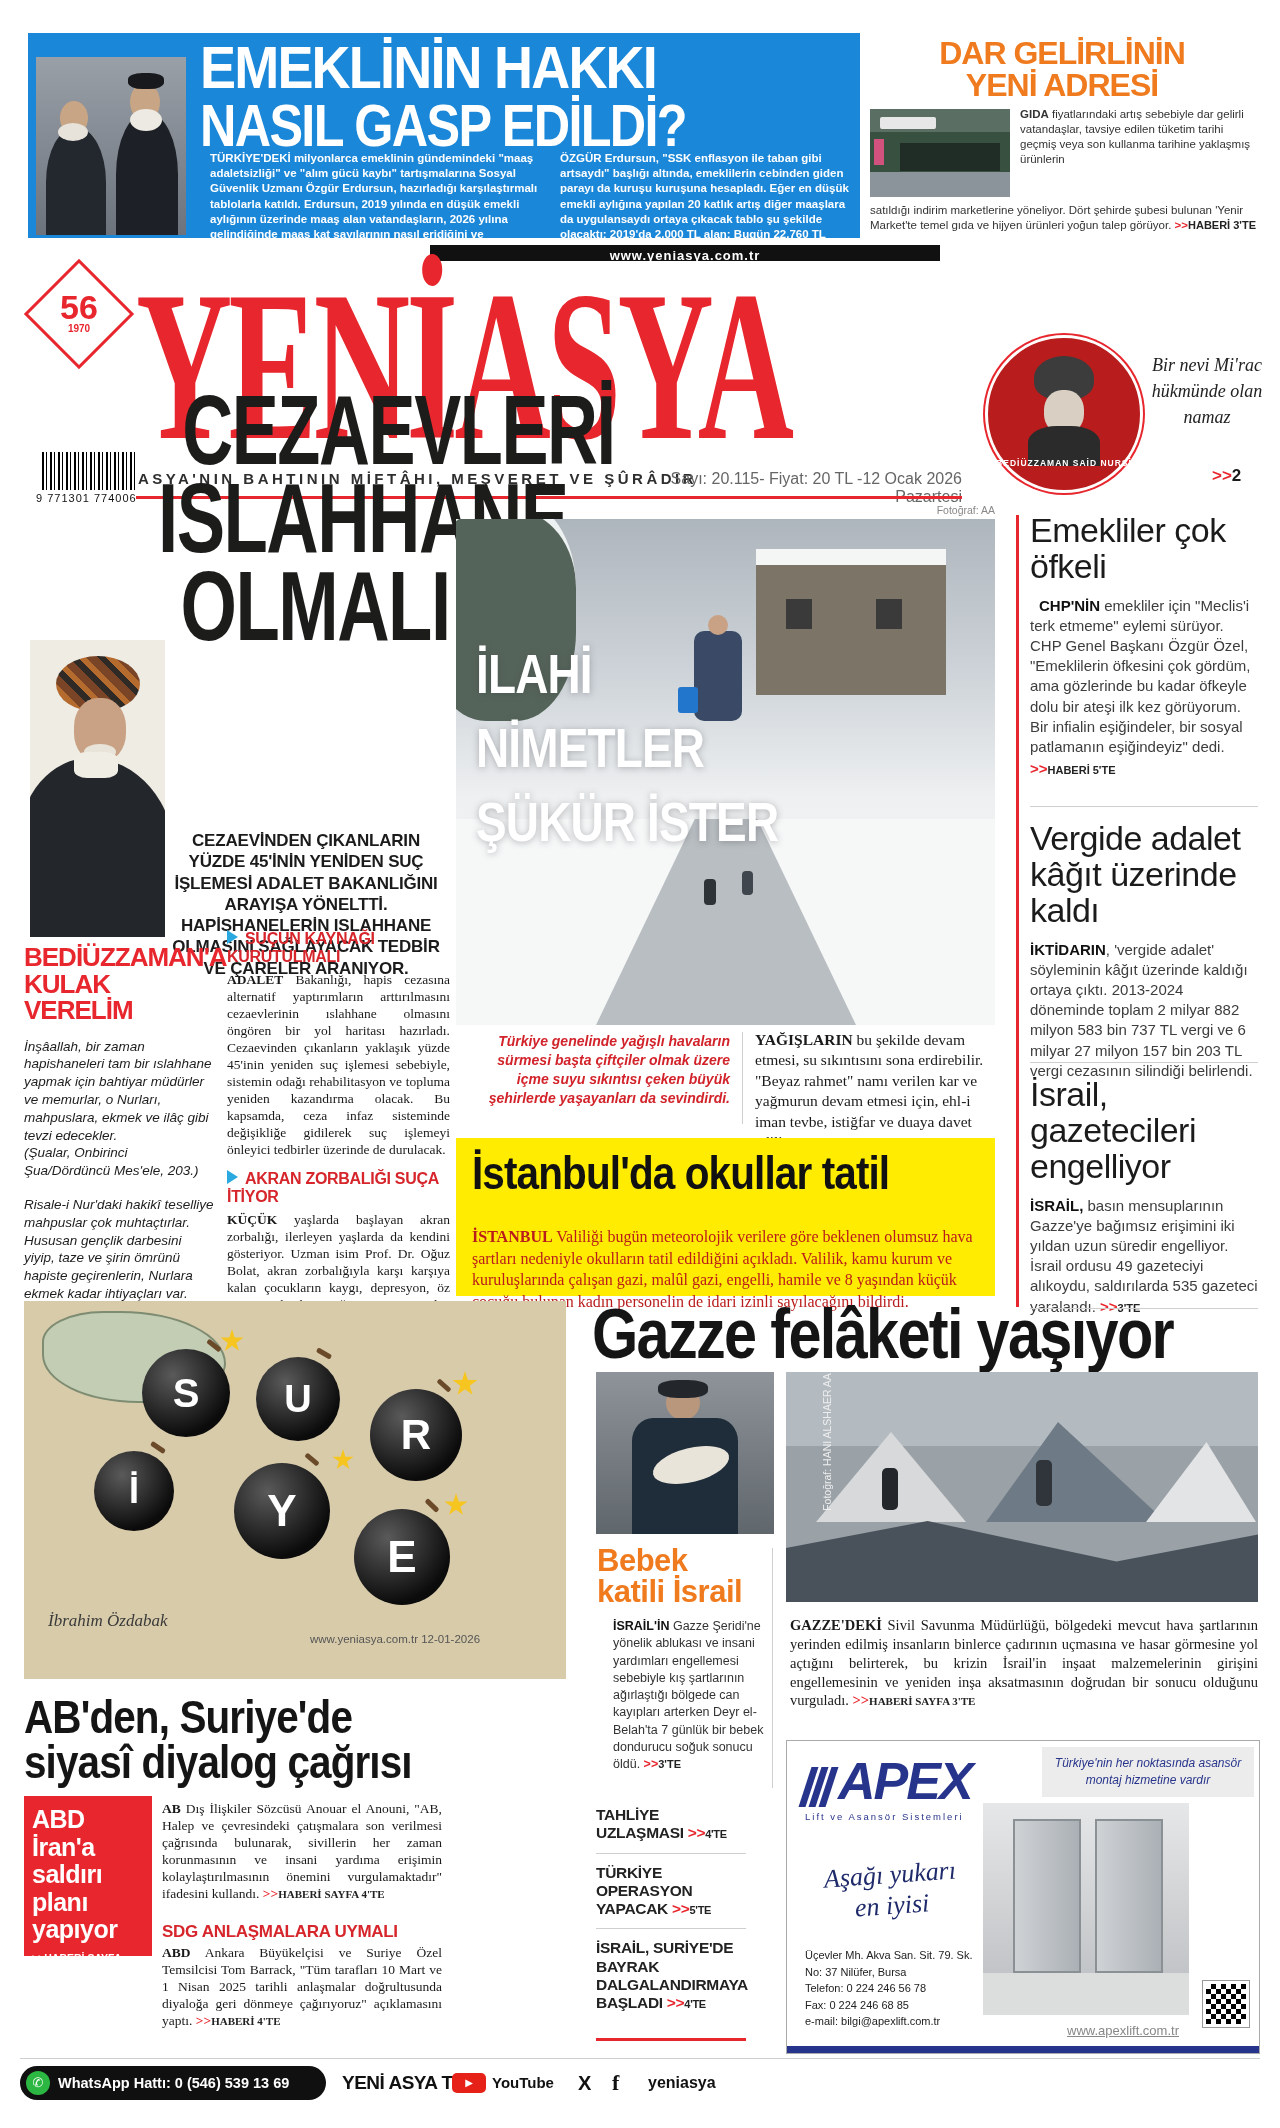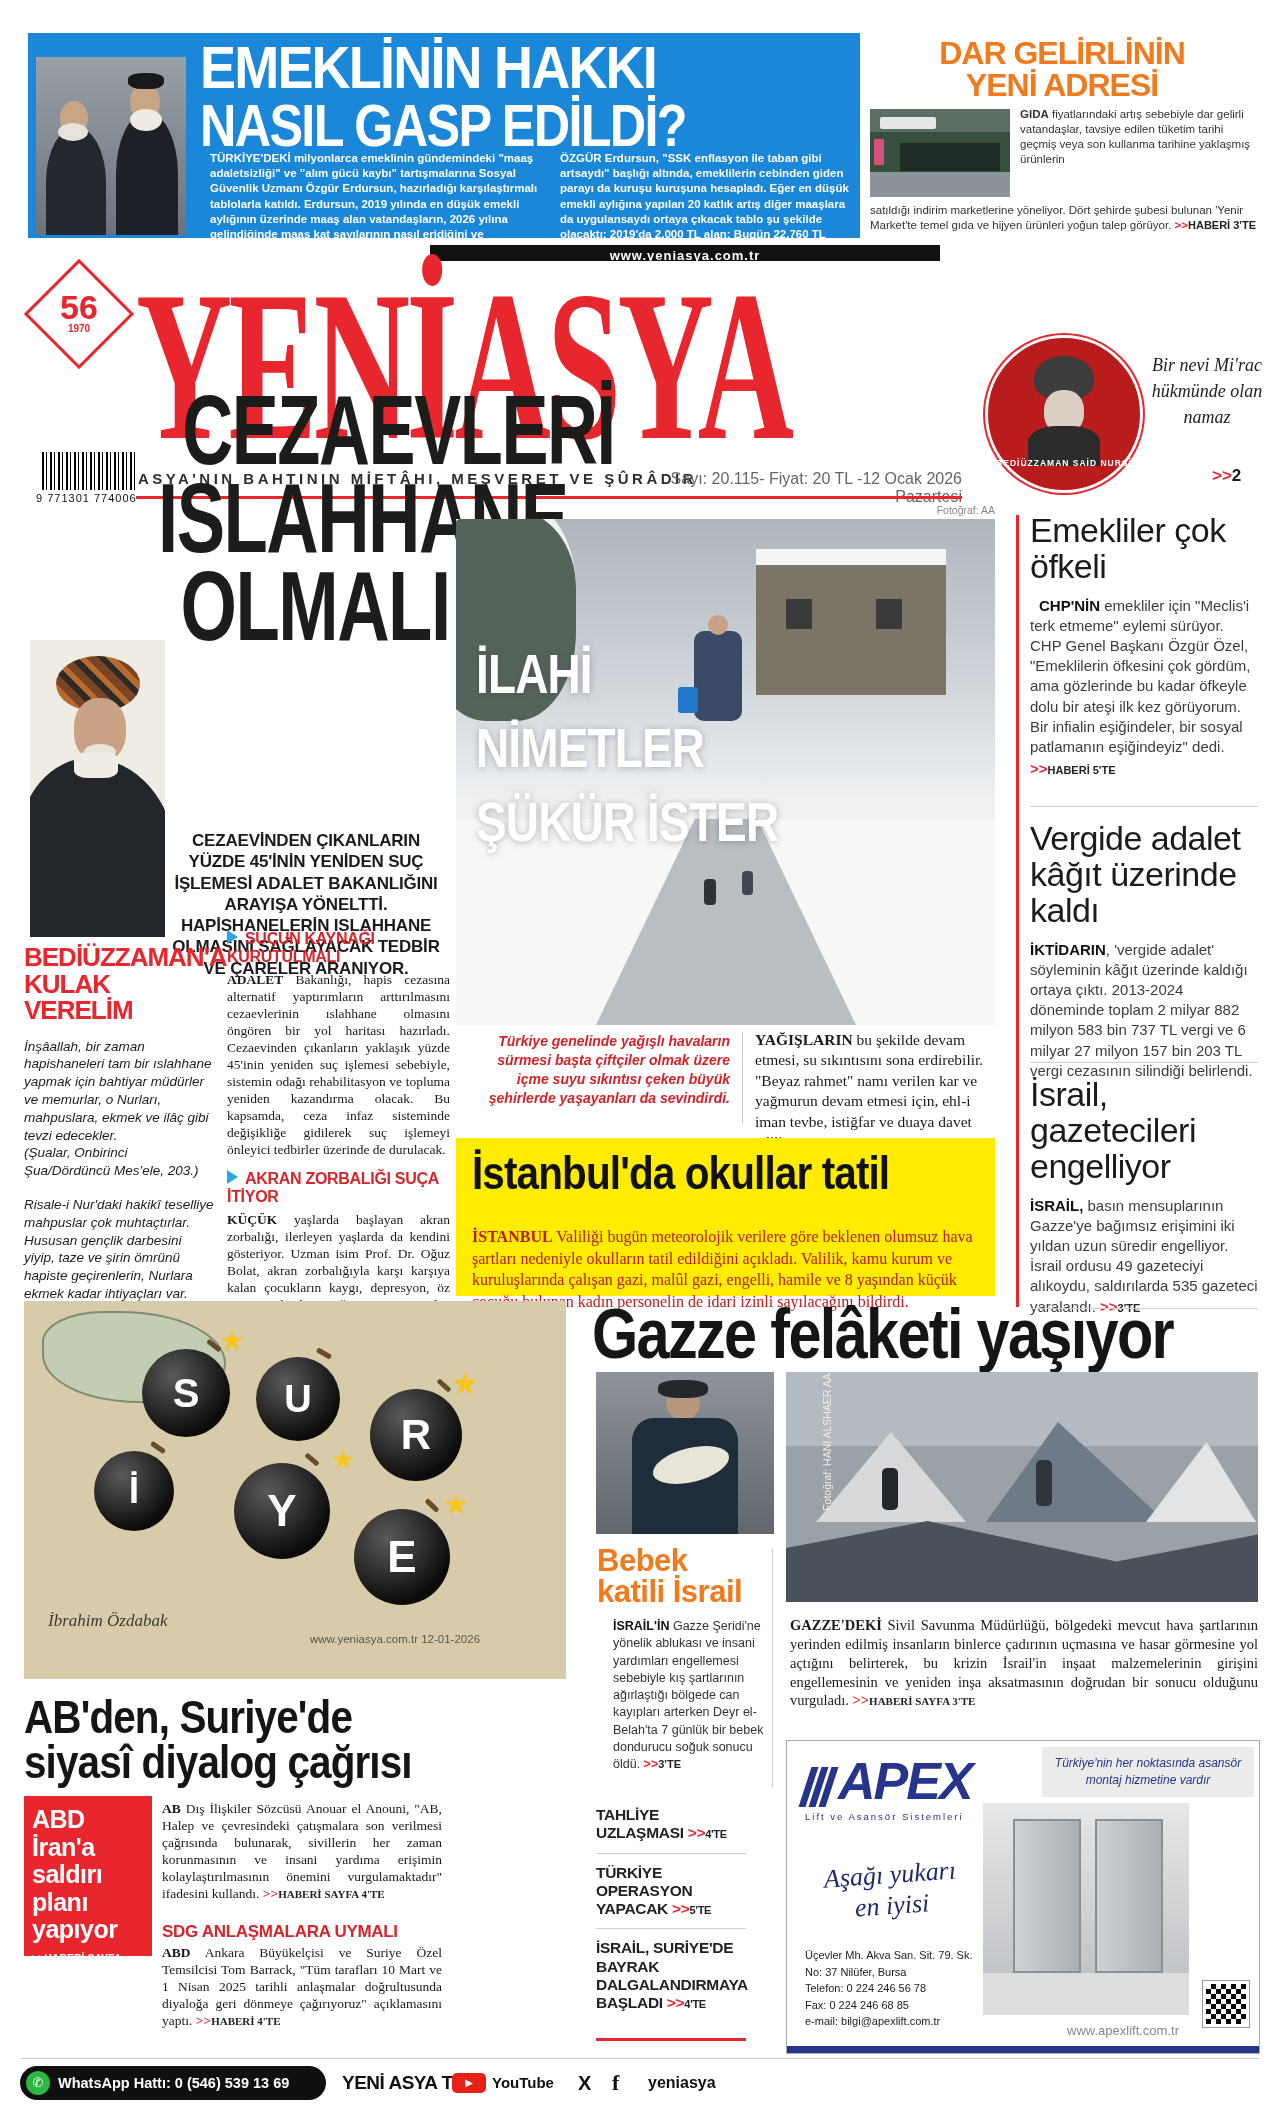--- a/index.html
+++ b/index.html
@@ -384,21 +384,21 @@
       <div class="abs" style="left:112px;top:16px;width:64px;height:150px;background:linear-gradient(90deg,#cfd2d5,#aab0b5);border:2px solid #8a9094;"></div>
       <div class="abs" style="left:0;top:170px;width:206px;height:42px;background:#dcdddd;"></div>
     </div>
     <div class="abs apex-addr" style="left:18px;top:206px;width:175px;">
       <div>Üçevler Mh. Akva San. Sit. 79. Sk.</div>
       <div>No: 37 Nilüfer, Bursa</div>
       <div>Telefon: 0 224 246 56 78</div>
       <div>Fax: 0 224 246 68 85</div>
       <div>e-mail: bilgi@apexlift.com.tr</div>
     </div>
-    <div class="abs" style="left:280px;top:282px;font-size:13px;color:#888;">www.apexlift.com.tr</div>
+    <div class="abs" style="left:280px;top:282px;font-size:13px;color:#888;text-decoration:underline;">www.apexlift.com.tr</div>
     <div class="abs qr" style="left:416px;top:240px;width:40px;height:40px;"></div>
     <div class="abs" style="left:0;top:305px;width:472px;height:7px;background:#27348b;"></div>
   </div>
 
   <div class="abs hair" style="left:20px;top:2058px;width:1240px;height:1px;"></div>
   <div class="abs pill" style="left:20px;top:2066px;width:306px;height:34px;">
     <div class="wa-ico abs" style="left:6px;top:5px;width:24px;height:24px;line-height:24px;font-size:13px;">✆</div>
     <div class="abs" style="left:38px;top:0;line-height:34px;font-size:14.5px;font-weight:bold;">WhatsApp Hattı: 0 (546) 539 13 69</div>
   </div>
   <div class="abs" style="left:342px;top:2066px;line-height:34px;font-size:19px;font-weight:bold;letter-spacing:-0.5px;color:#111;">YENİ ASYA TV</div>

